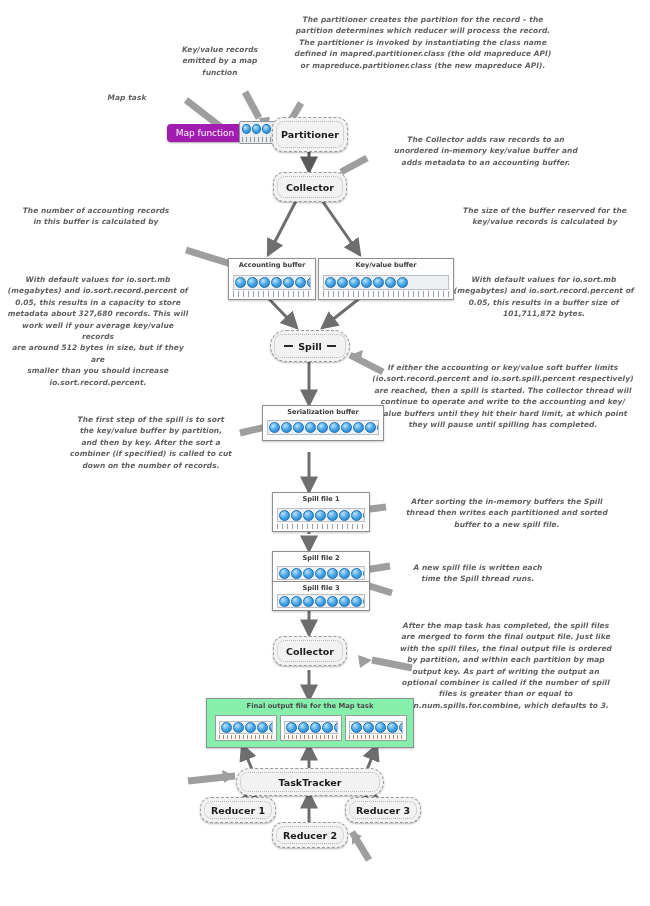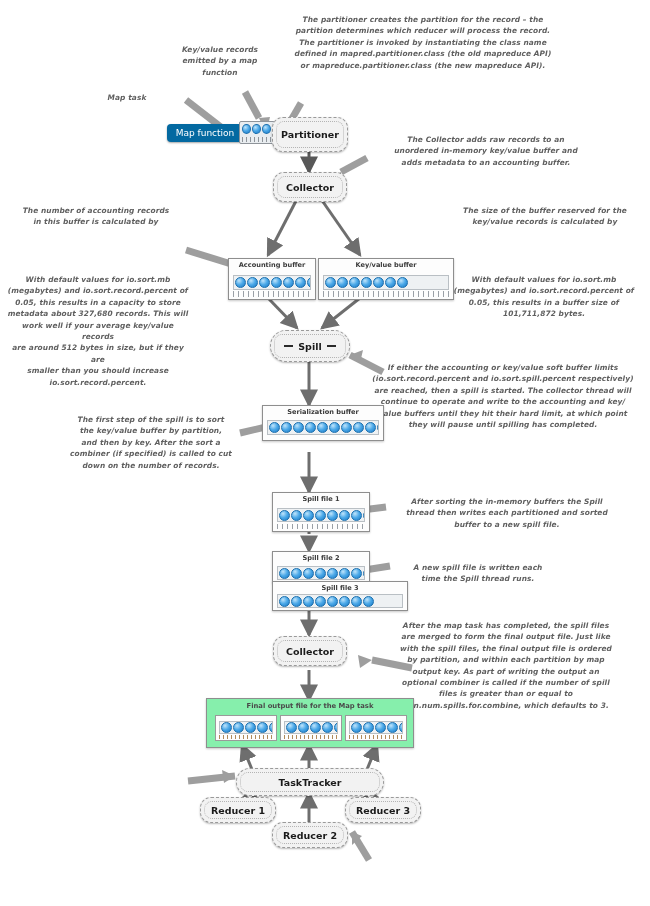--- a/index.html
+++ b/index.html
@@ -18,21 +18,21 @@
         box-shadow:0 1px 2px rgba(0,0,0,.28);}
   .node .inner{position:absolute;left:3px;top:3px;right:3px;bottom:3px;
         border:1px dotted #b4b4b4;border-radius:8px;pointer-events:none;}
   .node span.lbl{position:relative;z-index:2;color:#1a1a1a;font-size:9.5px;font-weight:700;}
 
   .node.sq{border-radius:20px;}
   .dashL,.dashR{position:absolute;top:50%;margin-top:-1px;width:9px;height:2px;background:#2a2a2a;}
   .dashL{left:13px;} .dashR{right:13px;}
 
   
-  .mapfn{position:absolute;background:#0369a1;color:#ffffff;border-radius:4px;
+  .mapfn{position:absolute;background:#a21caf;color:#ffffff;border-radius:4px;
          font-size:9px;display:flex;align-items:center;justify-content:center;
          box-shadow:0 1px 2px rgba(0,0,0,.35);}
 
   
   .bufbox{position:absolute;background:#fdfdfd;border:1.4px solid #8e8e8e;
           box-shadow:0 1px 2px rgba(0,0,0,.22);}
   .bufbox .cap{position:absolute;left:0;right:0;top:2px;text-align:center;
           font-size:6.6px;color:#3a3a3a;font-weight:700;}
   .strip{position:absolute;background:#eef1f3;border:1px solid #b9bfc4;
          display:flex;align-items:center;overflow:hidden;}
@@ -298,21 +298,21 @@
         <i></i>
         <i></i>
         <i></i>
         <i></i>
         <i></i>
         <i></i>
         <i></i>
     </div>
   </div>
 
-  <div class="bufbox" style="left:272px;top:581px;width:96px;height:28px;padding-left:38px;">
+  <div class="bufbox" style="left:272px;top:581px;width:96px;height:28px;">
     <div class="cap">Spill file 3</div>
     <div class="strip" style="left:4px;right:4px;top:12px;height:12px;">
       <i></i>
         <i></i>
         <i></i>
         <i></i>
         <i></i>
         <i></i>
         <i></i>
         <i></i>

